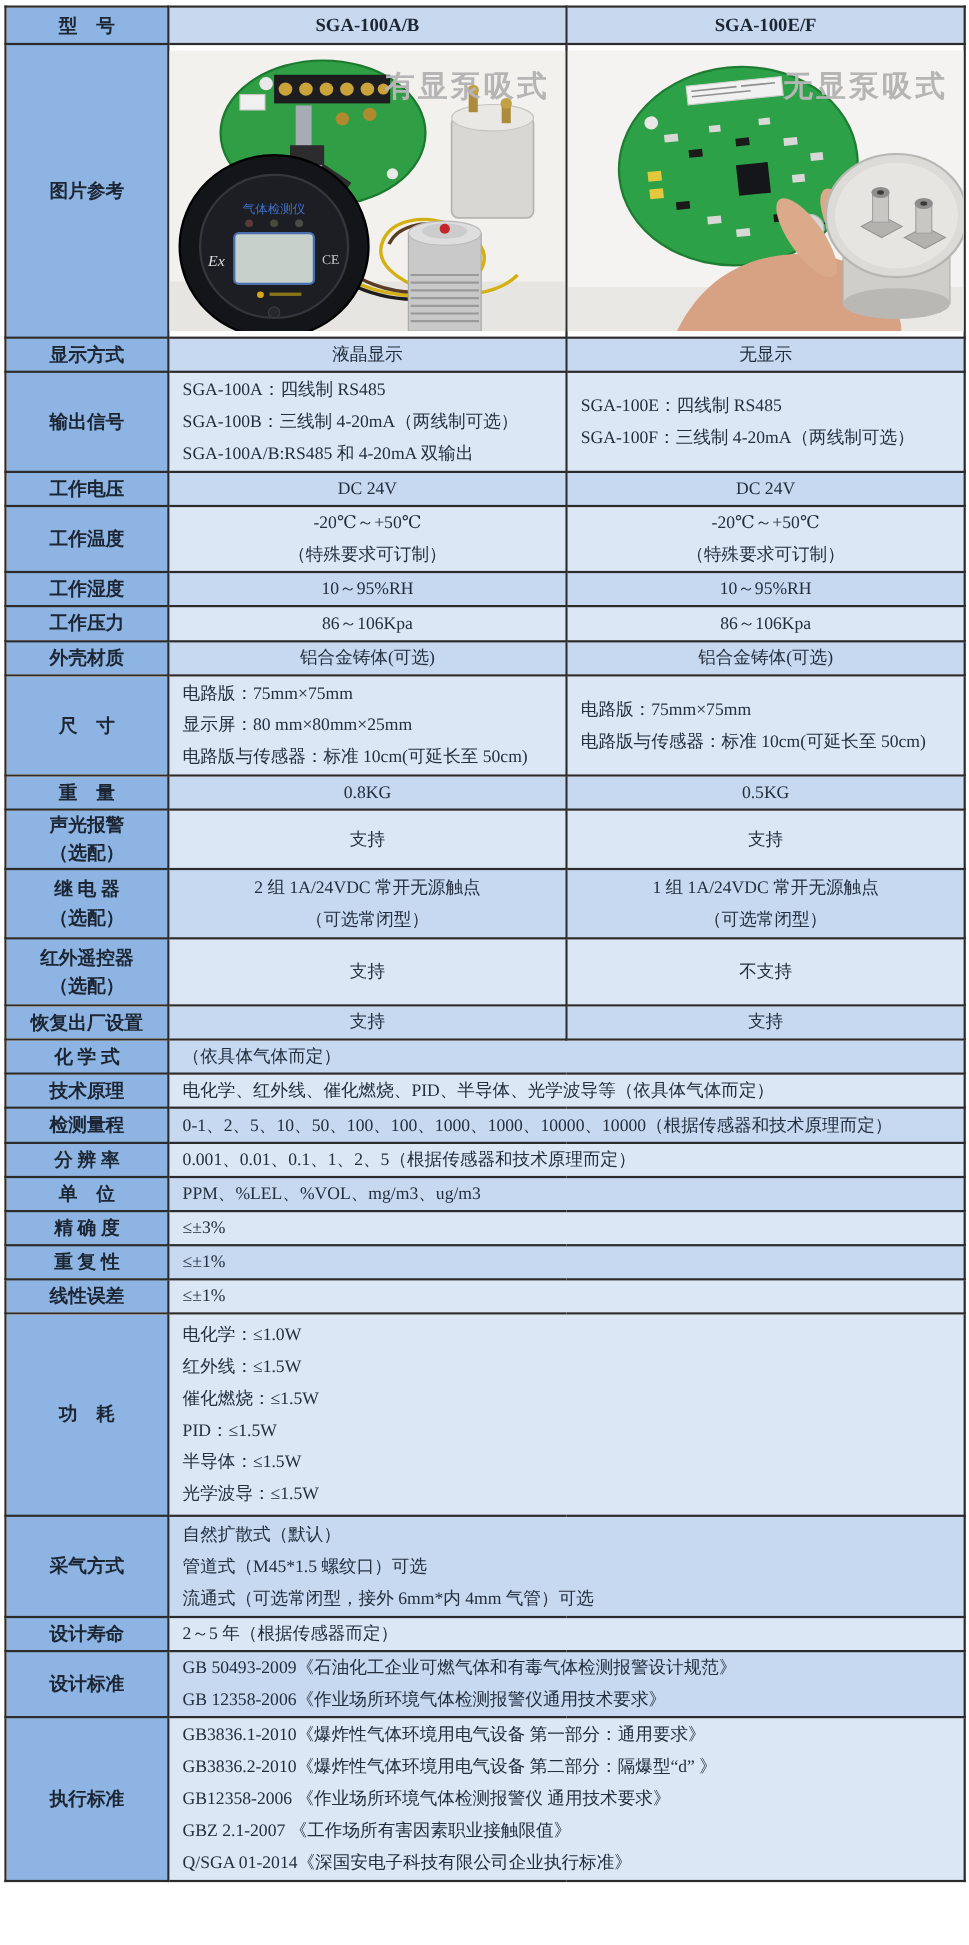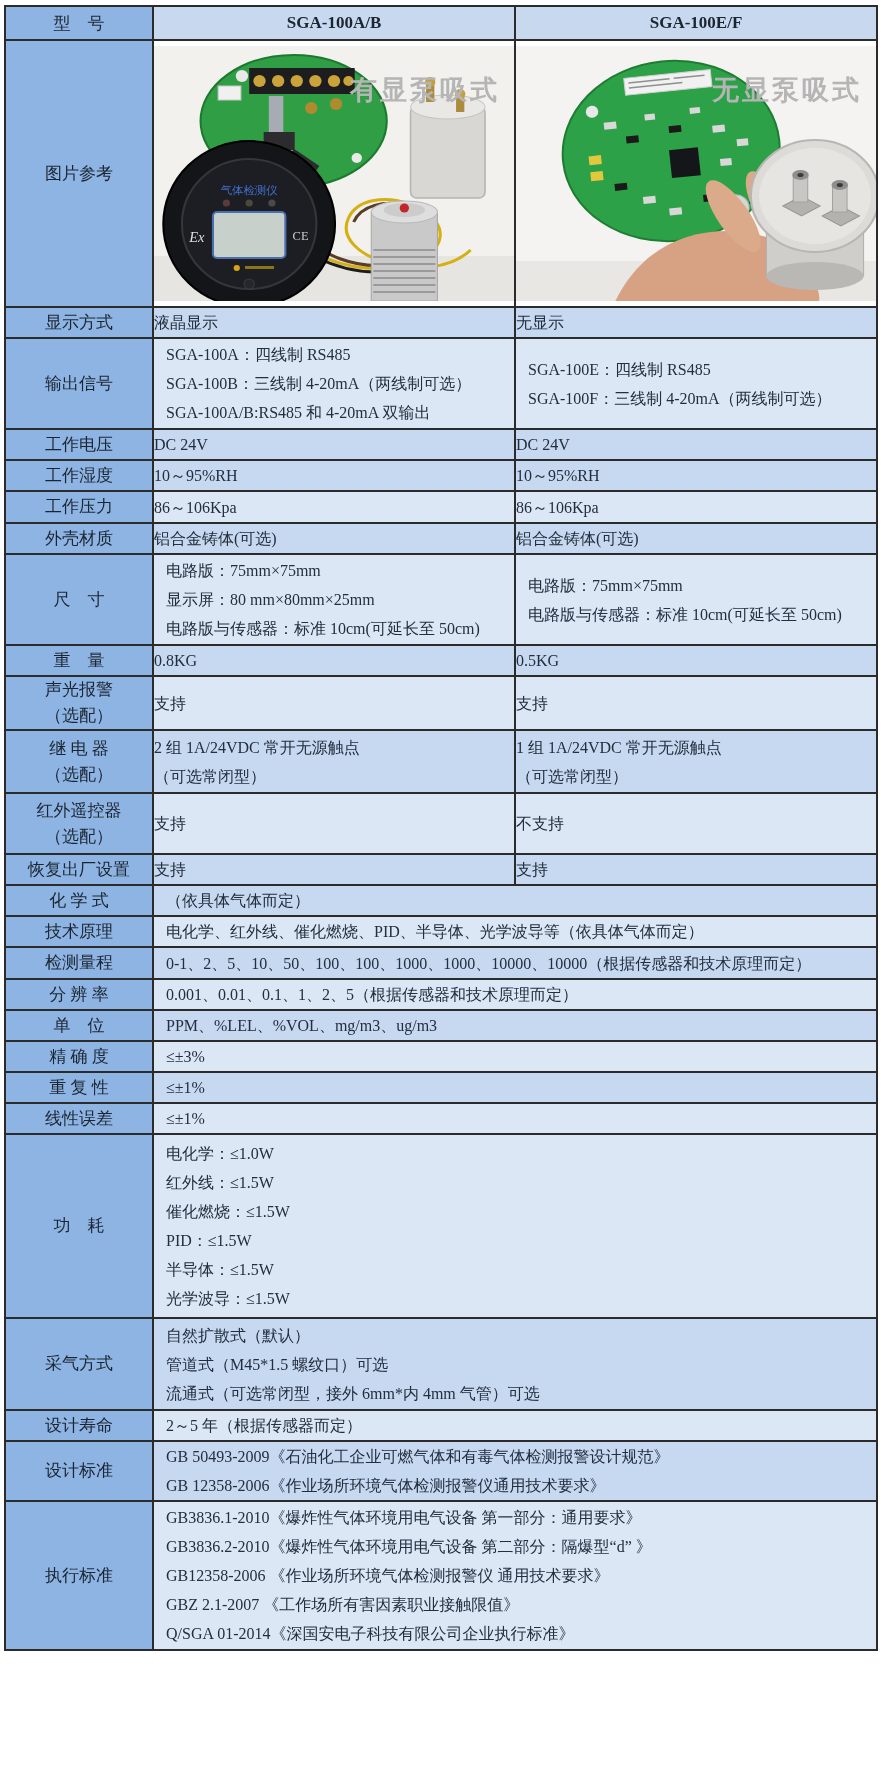--- a/index.html
+++ b/index.html
@@ -7,36 +7,36 @@
     --border:#2b2b2b; --text:#232e3e; --label-text:#1c2533;
   }
   html,body{margin:0;padding:0;background:#ffffff;}
   .page{
     width:881px;height:1768px;background:#ffffff;position:relative;overflow:hidden;
     font-family:"Liberation Serif","DejaVu Serif",serif;color:var(--text);
   }
   table.spec{border-collapse:collapse;table-layout:fixed;position:absolute;left:4px;top:5px;width:872px;}
   table.spec td{border:2px solid var(--border);padding:0;vertical-align:middle;overflow:hidden;}
   td.lbl{
-    background:var(--label-bg);text-align:center;font-weight:normal;font-size:17px;color:var(--label-text);
+    background:var(--label-bg);text-align:center;font-weight:bold;font-size:17px;color:var(--label-text);
   }
   td.lbl .lline{line-height:26px;}
   td.hcell{background:var(--header-bg);text-align:center;font-weight:bold;font-size:17px;color:var(--label-text);}
   tr.dark td.cell{background:var(--row-dark);}
   tr.light td.cell{background:var(--row-light);}
   td.cell{font-size:16px;}
   td.cell .cline{line-height:29px;}
-  td.cell.center{text-align:left;}
+  td.cell.center{text-align:center;}
   td.cell.left{text-align:left;padding:0 12px;}
   td.photo-cell{background:#ffffff;padding:6px 7px 4px 7px;}
   .photo{position:relative;width:100%;height:255px;background:#f2f1ee;overflow:hidden;}
   .photo svg{display:block;width:100%;height:100%;}
   .wm{
     position:absolute;top:14px;right:14px;color:#b5b5b5;font-size:27px;font-weight:bold;
-    letter-spacing:3px;font-family:"Liberation Sans","DejaVu Sans",sans-serif;margin-top:12px;
+    letter-spacing:3px;font-family:"Liberation Sans","DejaVu Sans",sans-serif;
   }
 </style>
 </head>
 <body>
 
 <div class="page">
   <table class="spec">
     <colgroup>
         <col style="width:148px">
         <col style="width:362px">
@@ -207,20 +207,33 @@
           <td class="lbl">
             <div class="lline">工作电压</div>
           </td>
           <td class="cell center">
             <div class="cline">DC 24V</div>
           </td>
           <td class="cell center">
             <div class="cline">DC 24V</div>
           </td>
         </tr>
+        <tr class="light" style="height: 59px;">
+          <td class="lbl">
+            <div class="lline">工作温度</div>
+          </td>
+          <td class="cell center">
+            <div class="cline">-20℃～+50℃</div>
+            <div class="cline">（特殊要求可订制）</div>
+          </td>
+          <td class="cell center">
+            <div class="cline">-20℃～+50℃</div>
+            <div class="cline">（特殊要求可订制）</div>
+          </td>
+        </tr>
         <tr class="dark" style="height: 31px;">
           <td class="lbl">
             <div class="lline">工作湿度</div>
           </td>
           <td class="cell center">
             <div class="cline">10～95%RH</div>
           </td>
           <td class="cell center">
             <div class="cline">10～95%RH</div>
           </td>

